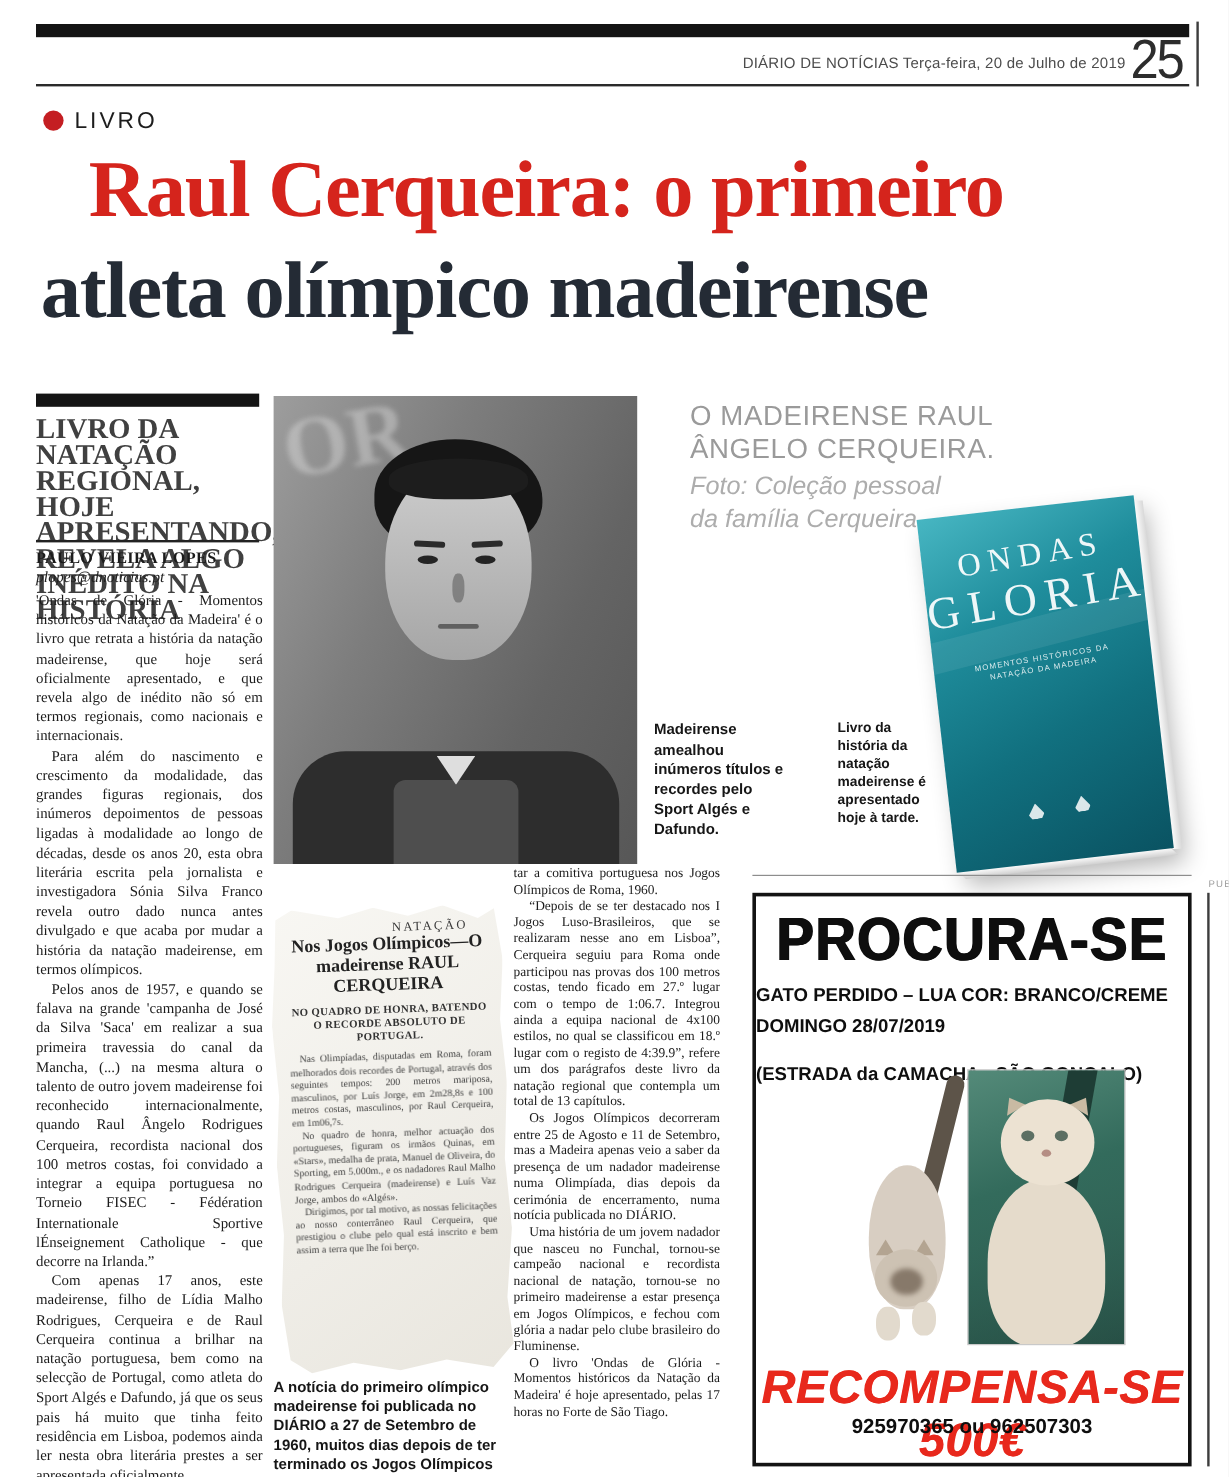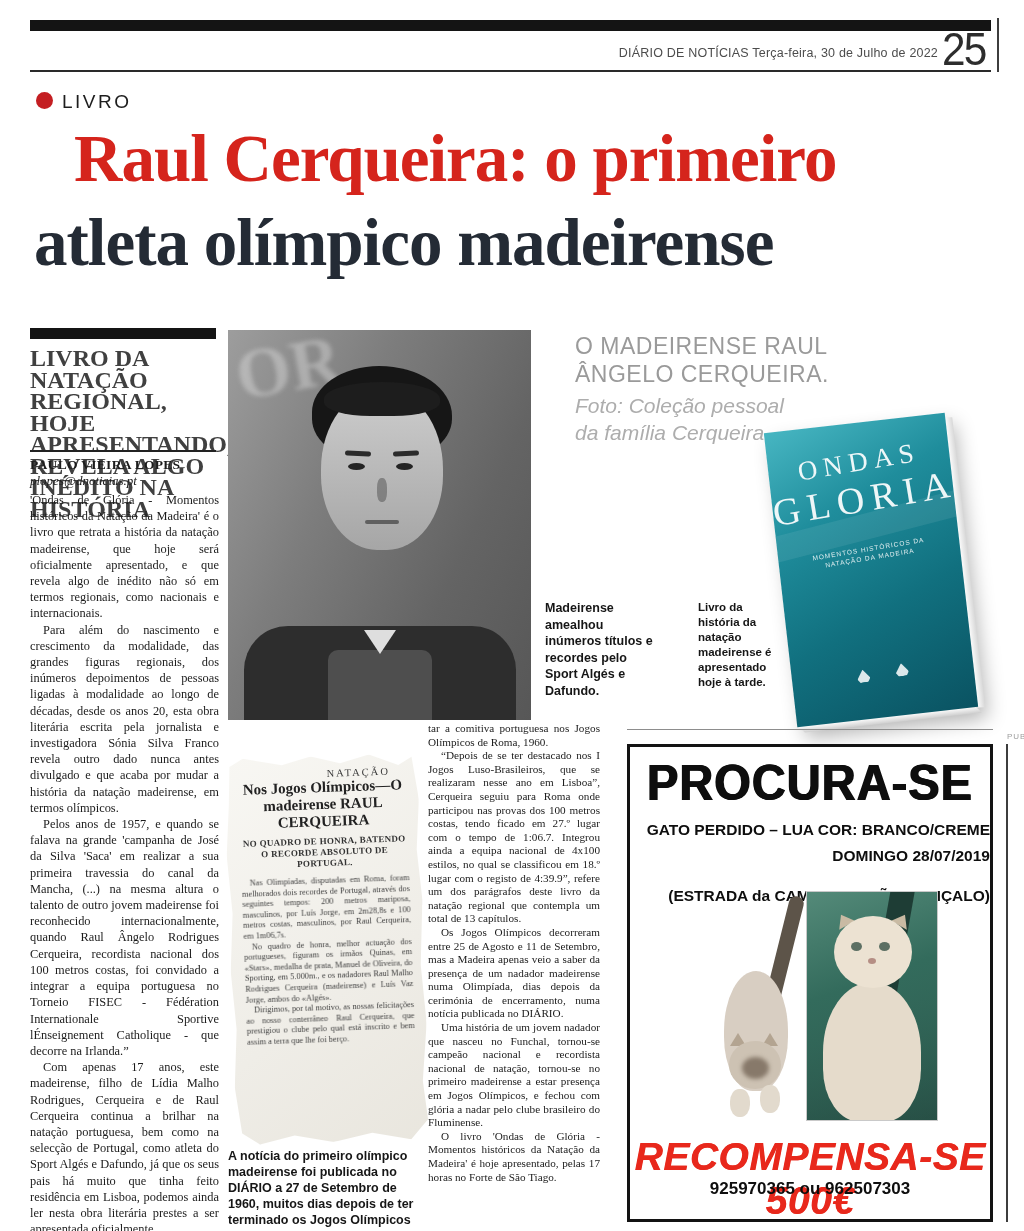--- a/index.html
+++ b/index.html
@@ -80,21 +80,21 @@
   
   .pub-rule{left:627px;top:729px;width:366px;height:1px;background:#8d8d8d;}
   .pub{left:1007px;top:732px;font-size:8px;color:#9d9d9d;letter-spacing:1px;}
 
   
   .ad{left:627px;top:744px;width:366px;height:478px;border:3px solid #131313;background:#fff;box-sizing:border-box;}
   .ad-edge{left:1006px;top:744px;width:2px;height:478px;background:#3d3d3d;}
   .ad-title{position:absolute;top:8px;width:100%;text-align:center;font-size:47px;font-weight:700;
       letter-spacing:1px;color:#0e0e0e;transform:scaleY(1.08);
       text-shadow:.7px 0 currentColor,-.7px 0 currentColor;}
-  .ad-line{position:absolute;width:100%;text-align:right;font-weight:700;font-size:15.5px;color:#0e0e0e;}
+  .ad-line{position:absolute;width:100%;text-align:left;font-weight:700;font-size:15.5px;color:#0e0e0e;}
   .ad-reward{position:absolute;top:388px;width:100%;text-align:center;font-weight:700;font-size:39px;
       color:var(--ad-red,#e8281c);letter-spacing:.5px;text-shadow:.5px 0 currentColor;font-style:italic;}
   .ad-phones{position:absolute;top:432px;width:100%;text-align:center;font-weight:700;font-size:17px;color:#0e0e0e;}
 
   
   .cat1{position:absolute;left:86px;top:146px;width:86px;height:230px;}
   .cat1-tail{position:absolute;left:46px;top:0;width:15px;height:118px;background:#5d5449;border-radius:8px;transform:rotate(14deg);transform-origin:bottom center;}
   .cat1-body{position:absolute;left:8px;top:78px;width:64px;height:120px;background:#d8cec2;border-radius:50% 50% 45% 45%;}
   .cat1-head{position:absolute;left:13px;top:148px;width:52px;height:48px;background:#cdc2b3;border-radius:50%;}
   .cat1-ear{position:absolute;width:0;height:0;border-left:8px solid transparent;border-right:8px solid transparent;border-bottom:13px solid #b3a491;}
@@ -121,21 +121,21 @@
   .clip-body{margin-top:7px;font-size:8.3px;line-height:10.6px;text-align:justify;color:#3e3e3e;filter:blur(.35px);}
   .clip-body p{margin:0;text-indent:8px;}
   .clip-cap{left:228px;top:1148px;width:199px;font-size:12.5px;line-height:16px;}
 </style>
 </head>
 <body>
 
 <div class="page">
 
   <div class="abs topbar"></div>
-  <div class="abs masthead">DIÁRIO DE NOTÍCIAS Terça-feira, 30 de Julho de 2022</div>
+  <div class="abs masthead">DIÁRIO DE NOTÍCIAS Terça-feira, 20 de Julho de 2019</div>
   <div class="abs pagenum">25</div>
   <div class="abs header-rule"></div>
   <div class="abs edge-rule"></div>
 
   <div class="abs dot"></div>
   <div class="abs kicker">LIVRO</div>
 
   <div class="abs hl hl1">Raul Cerqueira: o primeiro</div>
   <div class="abs hl hl2">atleta olímpico madeirense</div>
 

